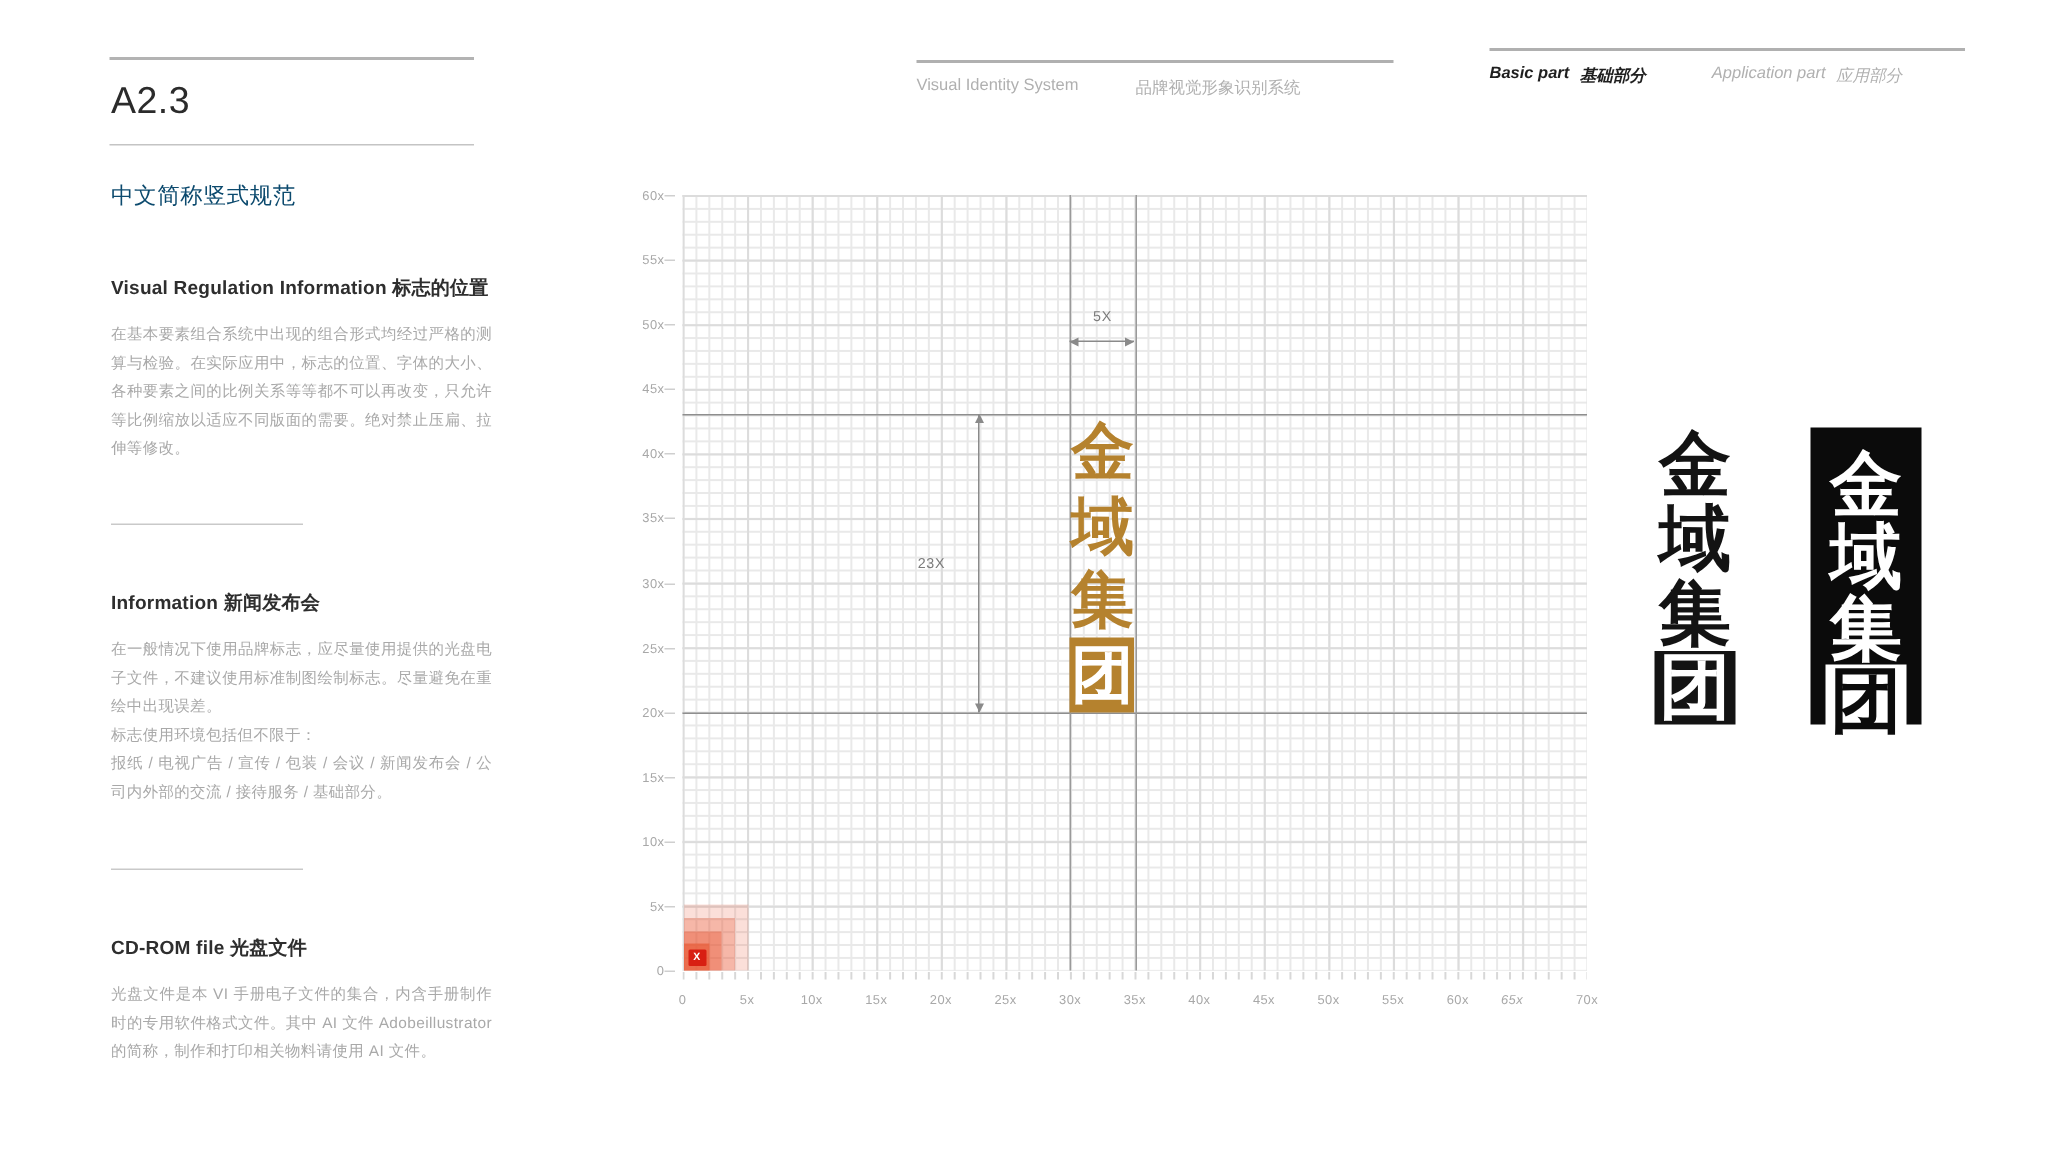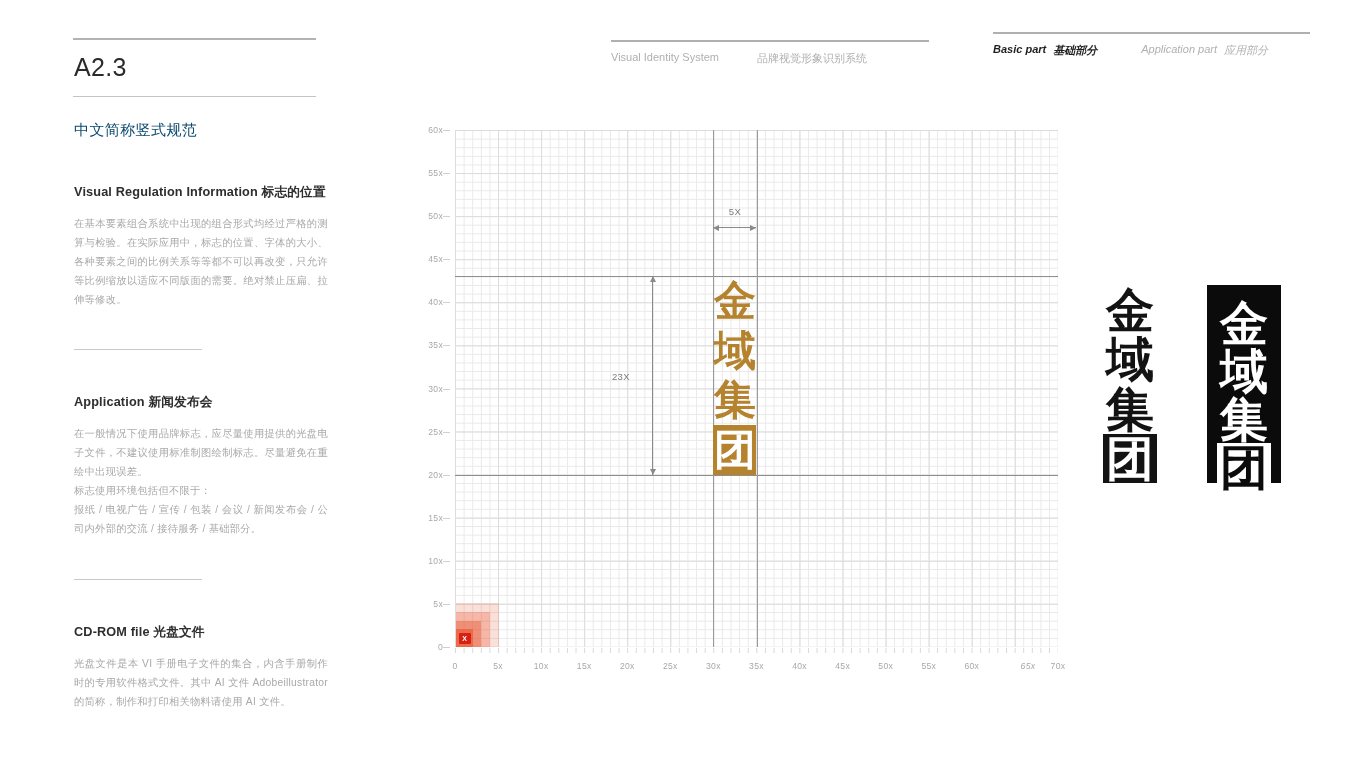--- a/index.html
+++ b/index.html
@@ -329,21 +329,21 @@
       <span>Visual Regulation Information</span>
       <span class="cn">标志的位置</span>
     </h3>
     <p>在基本要素组合系统中出现的组合形式均经过严格的测算与检验。在实际应用中，标志的位置、字体的大小、各种要素之间的比例关系等等都不可以再改变，只允许等比例缩放以适应不同版面的需要。绝对禁止压扁、拉伸等修改。</p>
   </div>
 
   <div id="divider-1"></div>
 
   <div class="block">
     <h3>
-      <span>Application</span>
+      <span>Information</span>
       <span class="cn">新闻发布会</span>
     </h3>
     <p>在一般情况下使用品牌标志，应尽量使用提供的光盘电子文件，不建议使用标准制图绘制标志。尽量避免在重绘中出现误差。</p>
     <p>标志使用环境包括但不限于：</p>
     <p>报纸 / 电视广告 / 宣传 / 包装 / 会议 / 新闻发布会 / 公司内外部的交流 / 接待服务 / 基础部分。</p>
   </div>
 
   <div id="divider-2"></div>
 
   <div class="block">
@@ -381,21 +381,21 @@
       <div class="xtick" style="left: 129.214px;">15x</div>
       <div class="xtick" style="left: 172.286px;">20x</div>
       <div class="xtick" style="left: 215.357px;">25x</div>
       <div class="xtick" style="left: 258.429px;">30x</div>
       <div class="xtick" style="left: 301.5px;">35x</div>
       <div class="xtick" style="left: 344.571px;">40x</div>
       <div class="xtick" style="left: 387.643px;">45x</div>
       <div class="xtick" style="left: 430.714px;">50x</div>
       <div class="xtick" style="left: 473.786px;">55x</div>
       <div class="xtick" style="left: 516.857px;">60x</div>
-      <div class="xtick" style="left: 573px; font-style: italic;">65x</div>
+      <div class="xtick" style="left: 553px; font-style: italic;">65x</div>
       <div class="xtick" style="left: 603px;">70x</div>
     </div>
   <div id="xtick-minor-rail"></div>
 
   <div id="ref-lines">
       <div class="href-line" style="top: 146.483px;"></div>
       <div class="href-line" style="top: 344.667px;"></div>
       <div class="vref-line" style="left: 258.429px;"></div>
       <div class="vref-line" style="left: 301.5px;"></div>
     </div>

